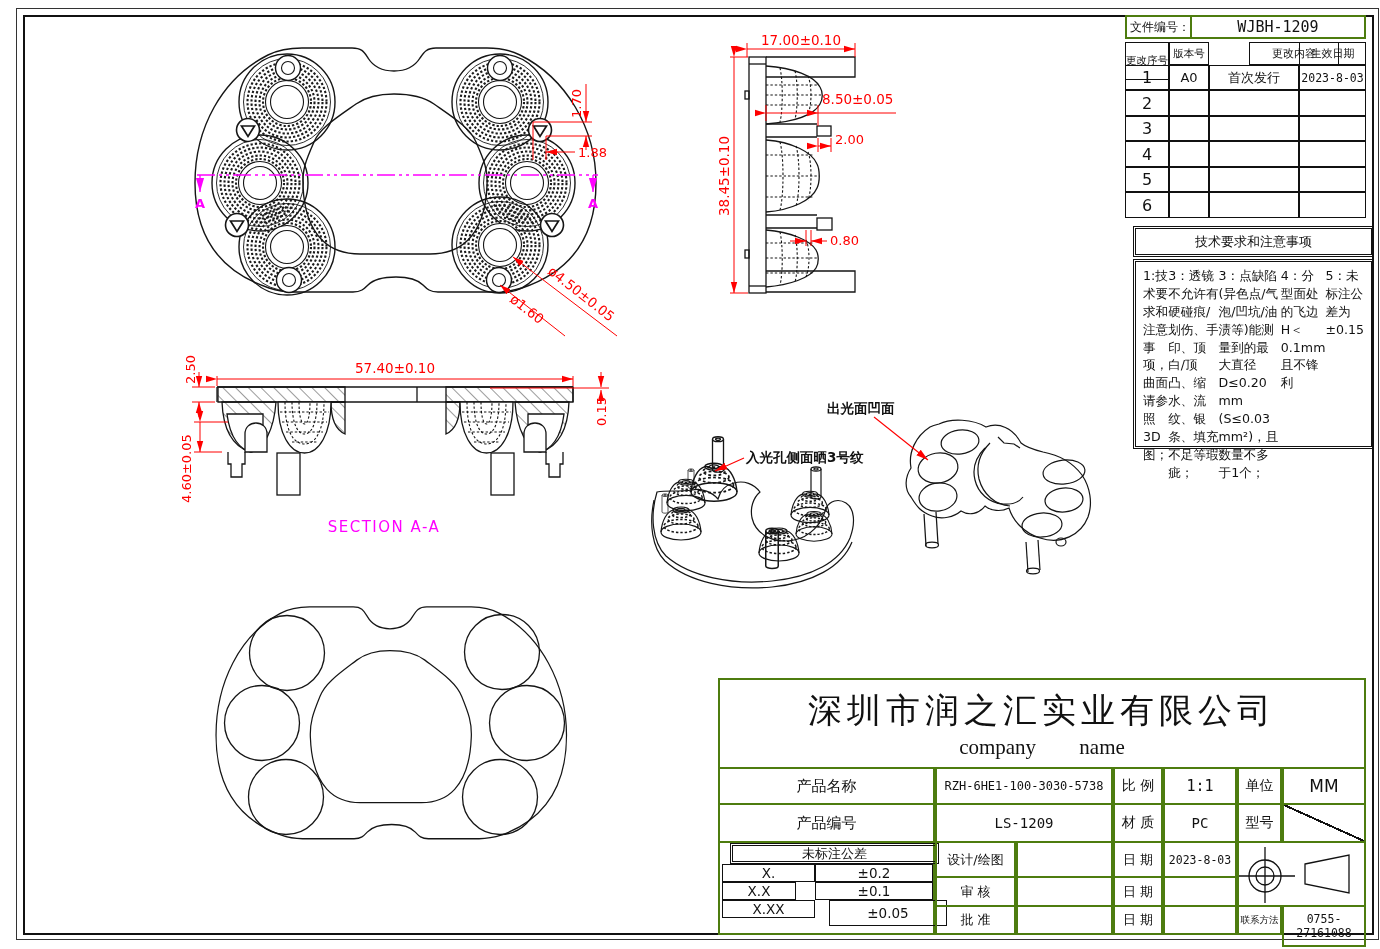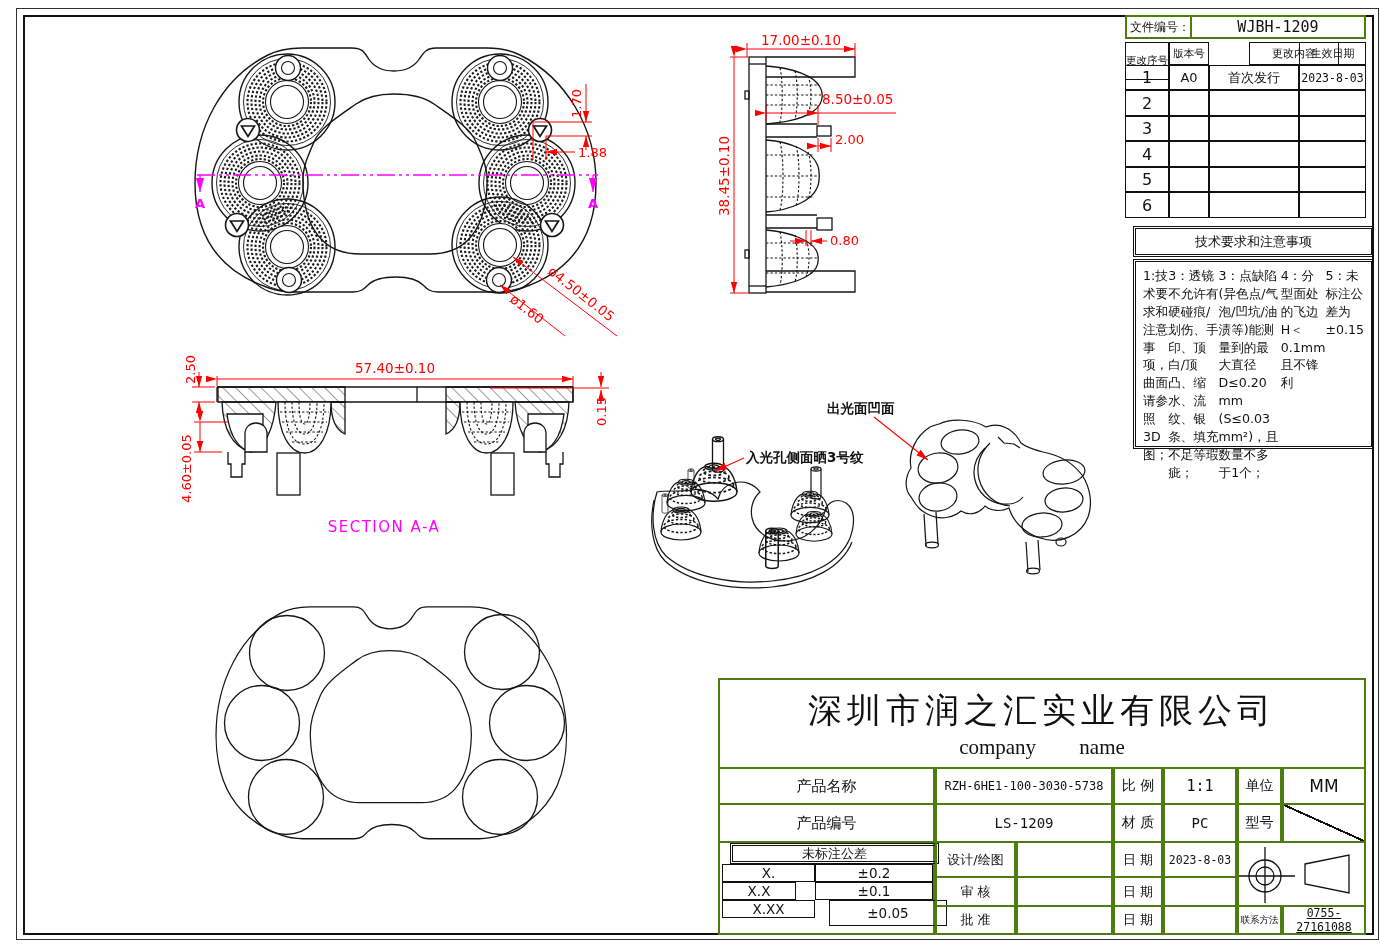--- a/index.html
+++ b/index.html
@@ -445,15 +445,15 @@
         <circle cx="26" cy="33" r="16"></circle>
         <circle cx="26" cy="33" r="9"></circle>
         <line x1="-2" y1="33" x2="56" y2="33"></line>
         <line x1="26" y1="4" x2="26" y2="60"></line>
         <path d="M66,21 L110,12 L110,50 L66,41 Z"></path>
       </g>
     </svg>
   </div>
 
   <div class="cell2" style="left:1237px;top:905px;width:45px;height:30px;font-size:9.5px;">联系方法</div>
-  <div class="cell2 mono" style="left:1282px;top:905px;width:84px;height:30px;font-size:11.5px;text-decoration:underline;">0755-27161088</div>
+  <div class="cell2 mono" style="left:1282px;top:905px;width:84px;height:42px;font-size:11.5px;">0755-27161088</div>
 
 </div>
 
 </body></html>

